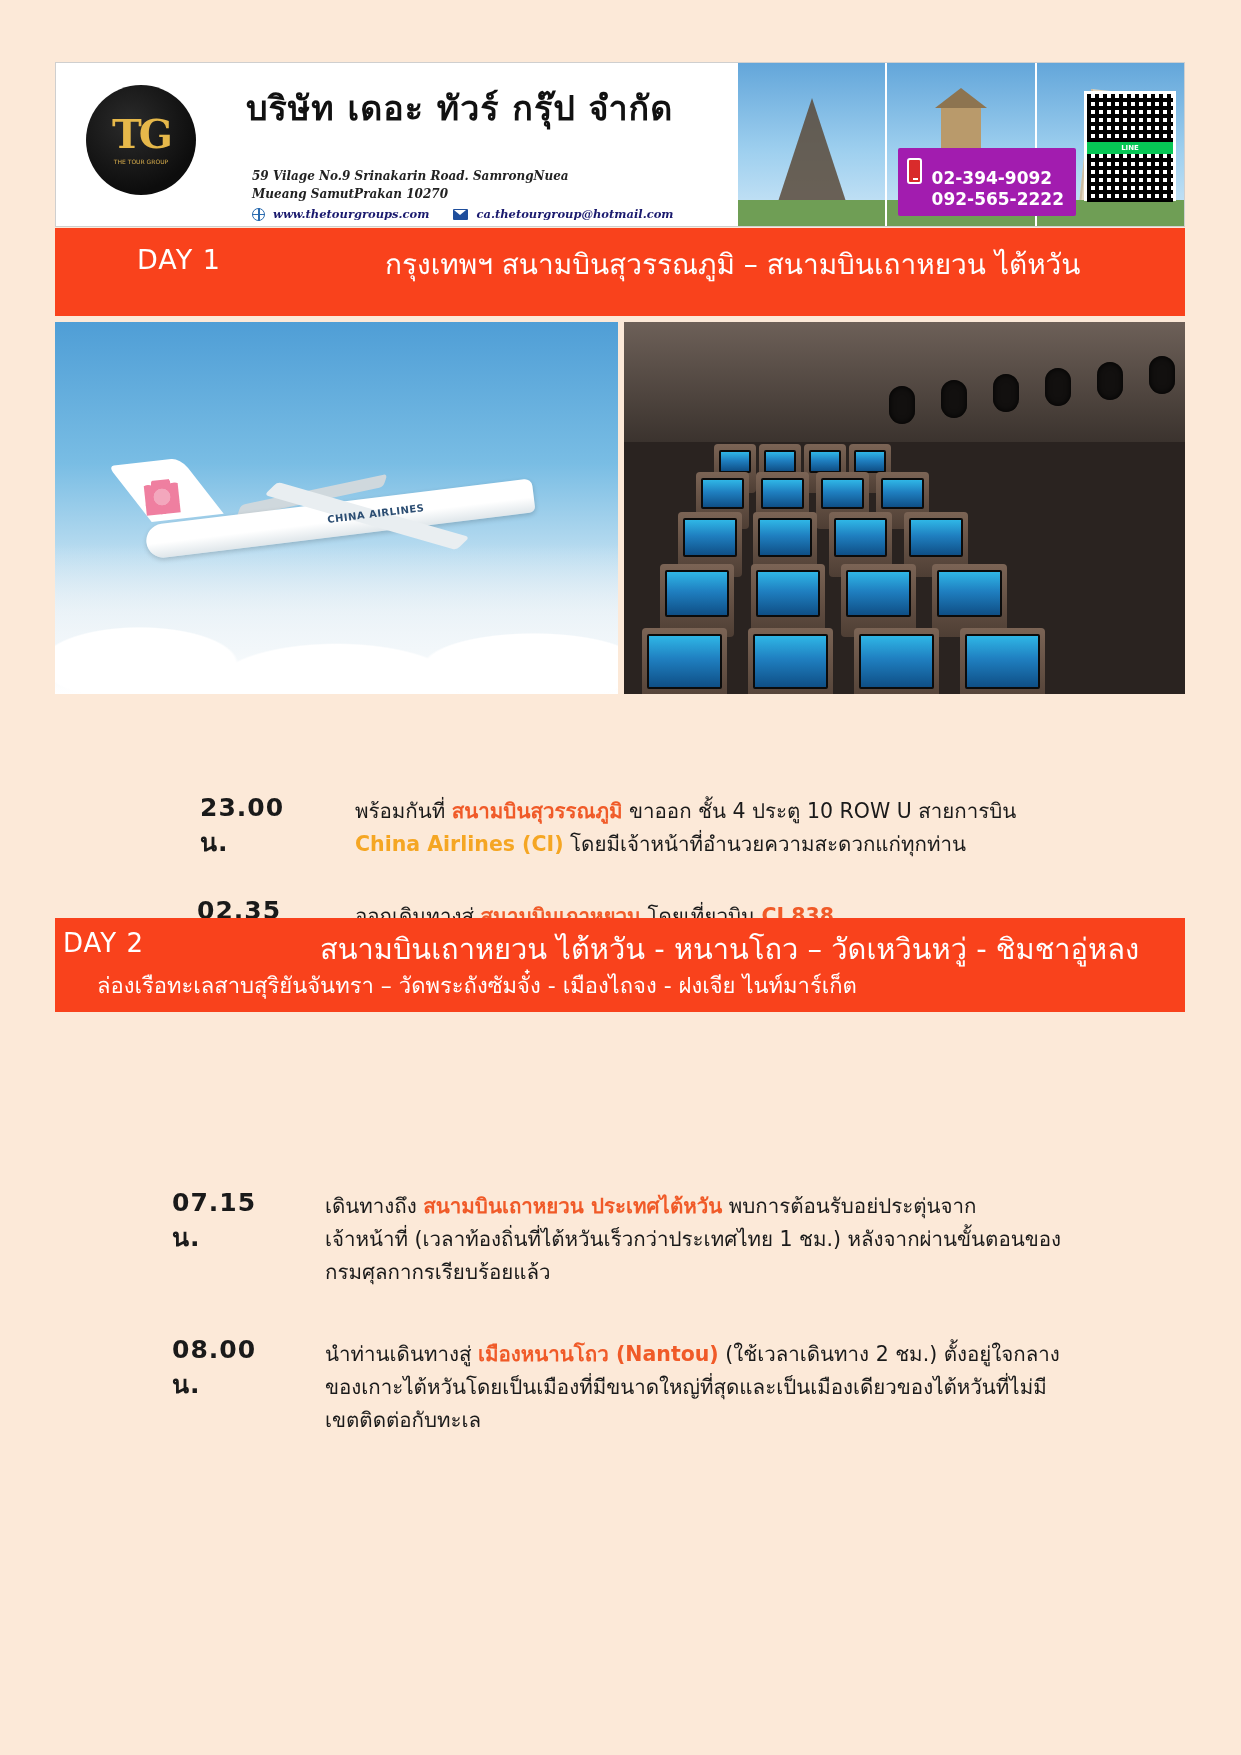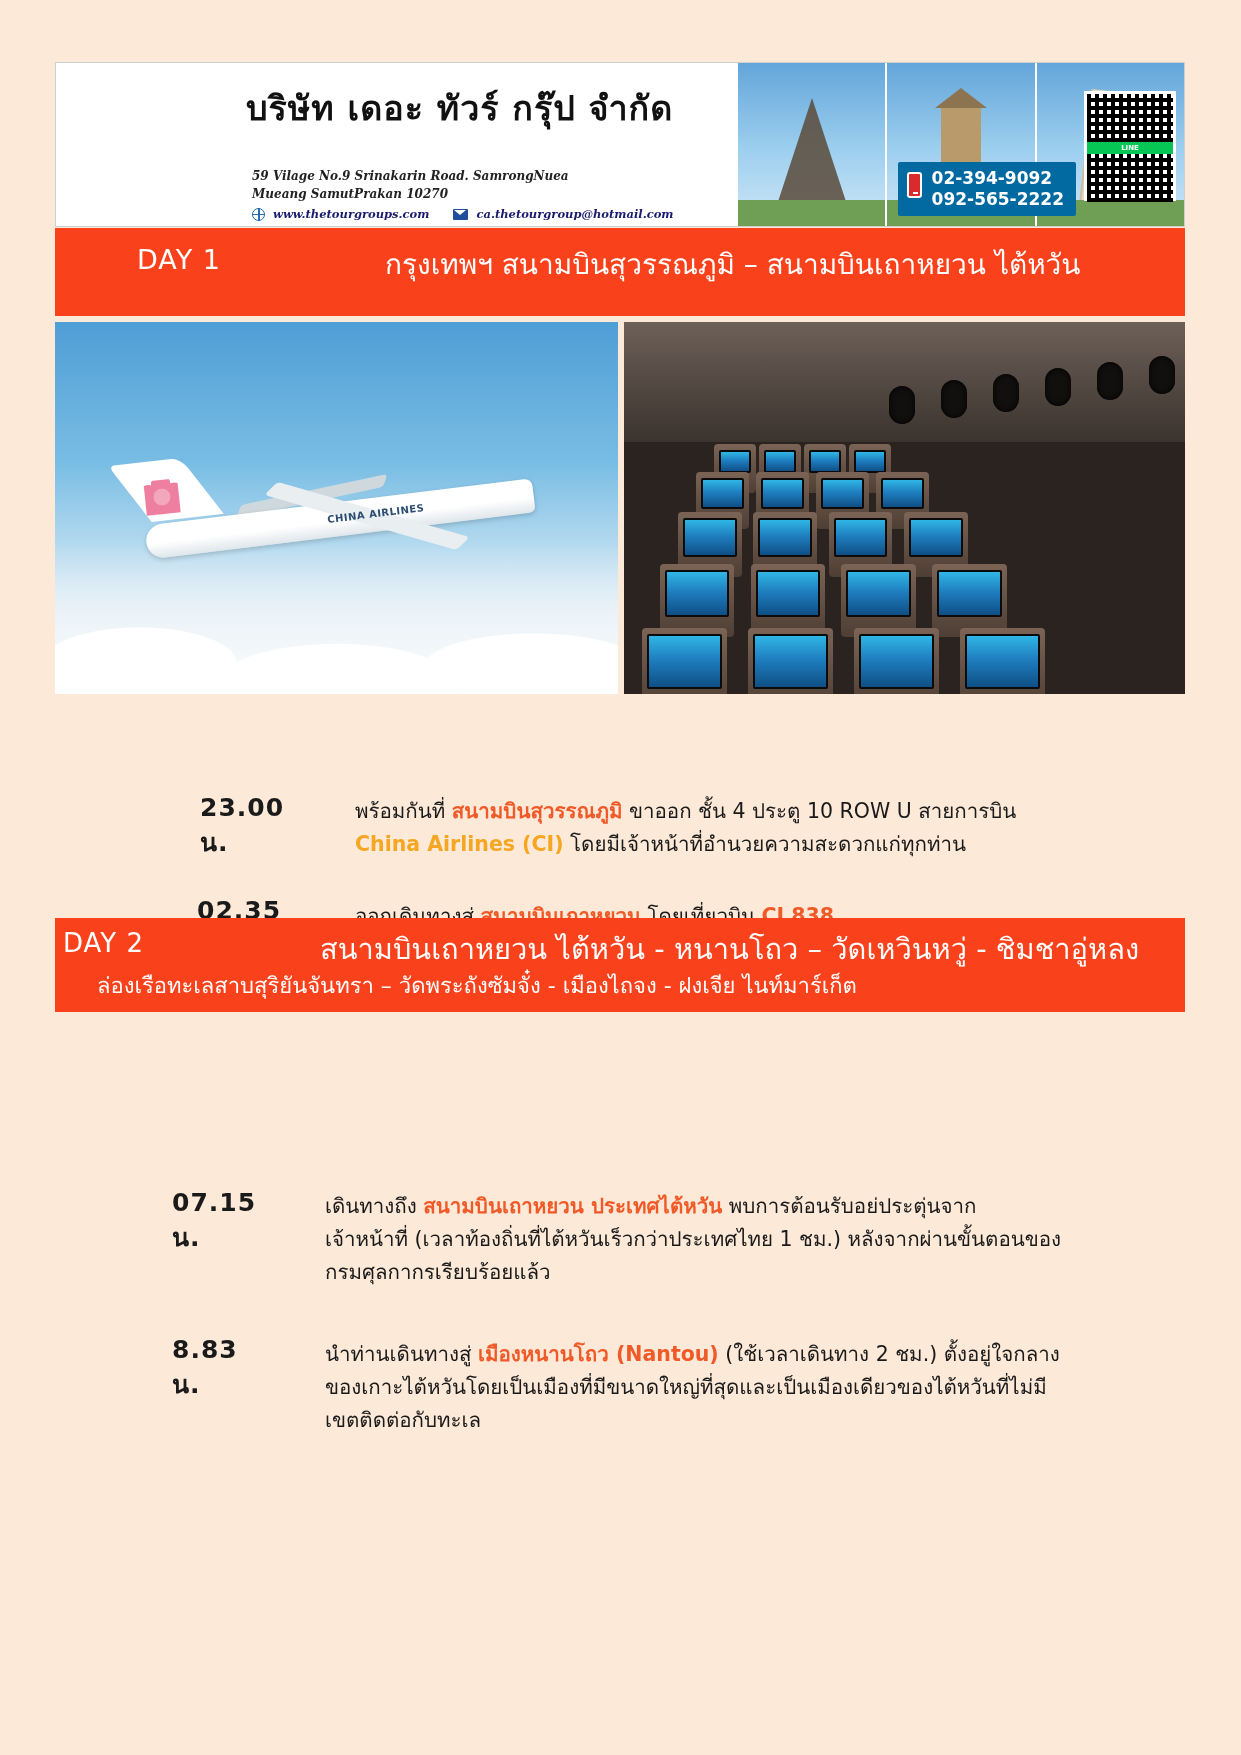--- a/index.html
+++ b/index.html
@@ -126,22 +126,22 @@
     background:#8d7450; clip-path: polygon(50% 0,100% 100%,0 100%);
   }
   .pisa {
     position:absolute; left:48%; bottom:0; transform:translateX(-50%) rotate(6deg);
     width: 46px; height: 135px; background:#e2d6bf;
     border-left:2px solid #cbbda2; border-right:2px solid #cbbda2;
   }
   .ph .grass { position:absolute; left:0; right:0; bottom:0; height:26px; background:#6f9e55; }
   .phone-box {
     position: absolute; right: 108px; bottom: 10px;
-    background: #0369a1; color: #fff;
-    padding: 6px 12px 6px 34px;
+    background: #a21caf; color: #fff;
+    padding: 20px 12px 6px 34px;
     font-family: "DejaVu Sans", sans-serif;
     font-weight: bold; font-size: 17px; line-height: 1.25;
     border-radius: 2px;
   }
   .phone-glyph {
     position: absolute; left: 9px; top: 10px;
     width: 15px; height: 26px; border: 2px solid #fff; border-radius: 3px;
     background: #d92b2b;
   }
   .phone-glyph:after {
@@ -296,20 +296,24 @@
   .hl { color: #f05a28; font-weight: bold; }
   .hl2 { color: #f5a623; font-weight: bold; }
 </style>
 </head>
 <body>
 
 <div class="page">
 
   <div class="letterhead">
     <div class="lh-left">
+      <div class="lh-logo">
+        <span class="mono">TG</span>
+        <span class="sub">THE TOUR GROUP</span>
+      </div>
       <div class="lh-thai">บริษัท เดอะ ทัวร์ กรุ๊ป จำกัด</div>
       <div class="lh-addr1">59 Vilage No.9 Srinakarin Road. SamrongNuea</div>
       <div class="lh-addr2">Mueang SamutPrakan 10270</div>
       <div class="lh-contact">
         <span class="globe"></span>
         <span>www.thetourgroups.com</span>
         <span class="mailicon"></span>
         <span>ca.thetourgroup@hotmail.com</span>
       </div>
     </div>
@@ -443,21 +447,21 @@
     <div class="body" style="left:325px; top:1190px; width:830px;">
       <span>เดินทางถึง </span><span class="hl">สนามบินเถาหยวน   ประเทศไต้หวัน</span><span> พบการต้อนรับอย่ประตุ่นจาก</span>
       <br>
       <span>เจ้าหน้าที่ (เวลาท้องถิ่นที่ไต้หวันเร็วกว่าประเทศไทย 1 ชม.)   หลังจากผ่านขั้นตอนของ</span>
       <br>
       <span>กรมศุลกากรเรียบร้อยแล้ว</span>
     </div>
   </div>
 
   <div class="entry">
-    <div class="time" style="left:172px; top:1335px;">8.83 น.</div>
+    <div class="time" style="left:172px; top:1335px;">08.00 น.</div>
     <div class="body" style="left:325px; top:1338px; width:830px;">
       <span>นำท่านเดินทางสู่ </span><span class="hl">เมืองหนานโถว (Nantou)</span><span> (ใช้เวลาเดินทาง 2 ชม.) ตั้งอยู่ใจกลาง</span>
       <br>
       <span>ของเกาะไต้หวันโดยเป็นเมืองที่มีขนาดใหญ่ที่สุดและเป็นเมืองเดียวของไต้หวันที่ไม่มี</span>
       <br>
       <span>เขตติดต่อกับทะเล</span>
     </div>
   </div>
 
 </div>

